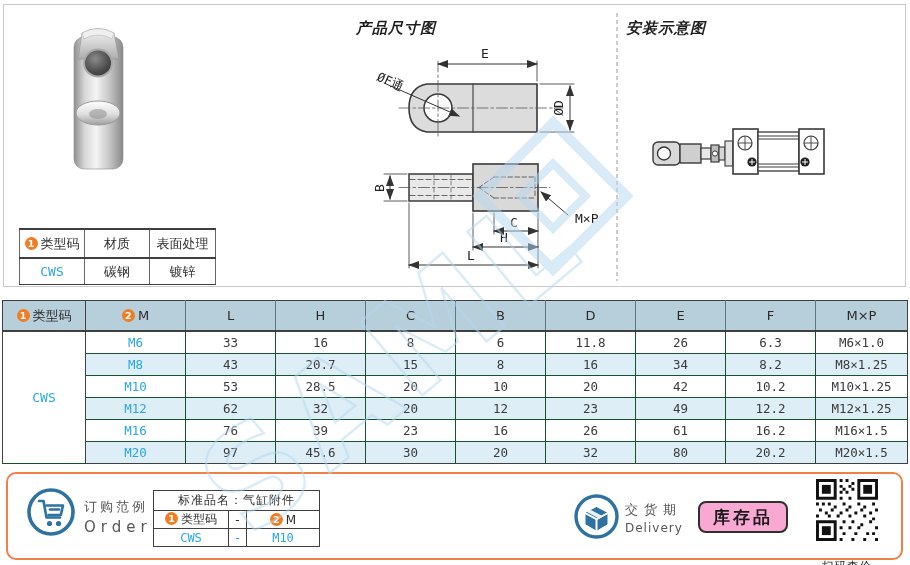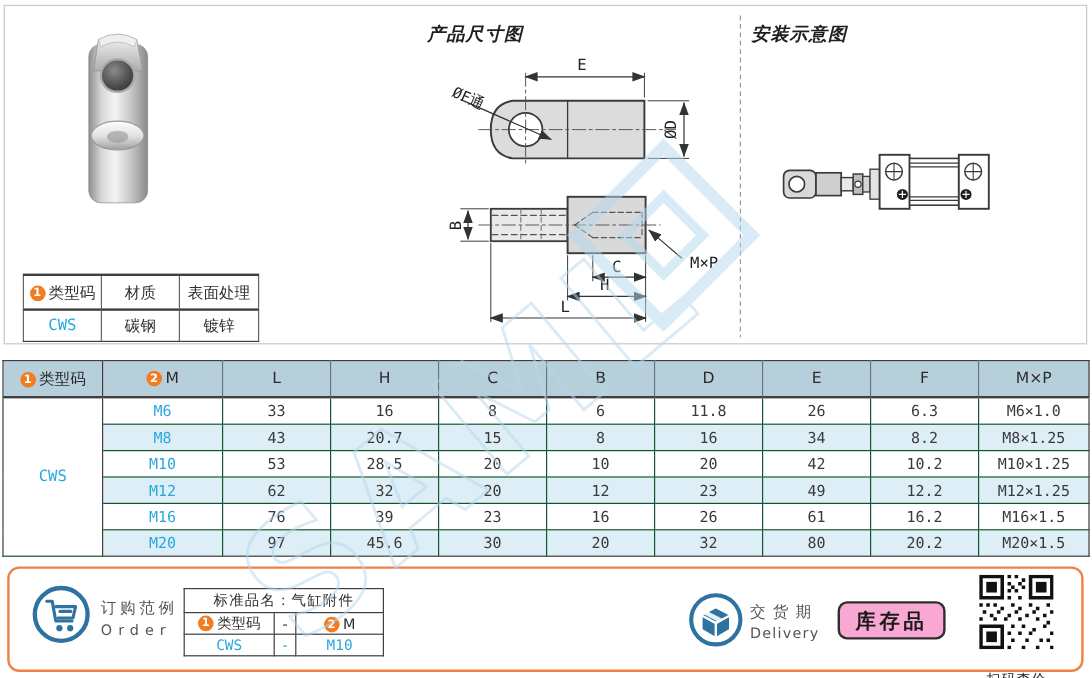--- a/index.html
+++ b/index.html
@@ -34,21 +34,21 @@
   .spec td.mcell{color:#2aa7e0;}
   
   .badge{display:inline-block;width:13px;height:13px;border-radius:50%;background:#f27c21;color:#fff;
          font-size:9.5px;font-weight:bold;line-height:13px;text-align:center;margin-right:3px;
          vertical-align:1px;font-family:"DejaVu Sans",sans-serif;}
   
   .order-box{position:absolute;left:6px;top:472px;width:893px;height:84px;border:2px solid #ef8048;border-radius:10px;background:#fff;}
   .icon-circ{position:absolute;}
   .ord-text{position:absolute;left:76px;top:24px;color:#555;}
   .ord-text .cn{font-size:13px;letter-spacing:3px;}
-  .ord-text .en{font-size:12px;letter-spacing:5px;margin-top:2px;}
+  .ord-text .en{font-size:15px;letter-spacing:5px;margin-top:2px;}
   .dlv-text{position:absolute;left:617px;top:27px;color:#555;}
   .dlv-text .cn{font-size:13px;letter-spacing:6px;}
   .dlv-text .en{font-size:12px;letter-spacing:1px;margin-top:2px;}
   .order-table{position:absolute;left:145px;top:16px;width:166px;border-collapse:collapse;table-layout:fixed;font-size:12px;color:#2f2f2f;}
   .order-table td{border:1px solid #3f3f3f;text-align:center;height:17px;padding:0;}
   .order-table td.ttl{height:19px;letter-spacing:1px;}
   .order-table tr.vals td{color:#2aa7e0;font-family:"DejaVu Sans Mono",monospace;}
   .stock-badge{position:absolute;left:690px;top:27px;width:86px;height:28px;background:#f9a8d4;border:2px solid #2f2f2f;
                border-radius:8px;font-size:17px;font-weight:bold;color:#1a1a1a;letter-spacing:3px;
                display:flex;align-items:center;justify-content:center;}

